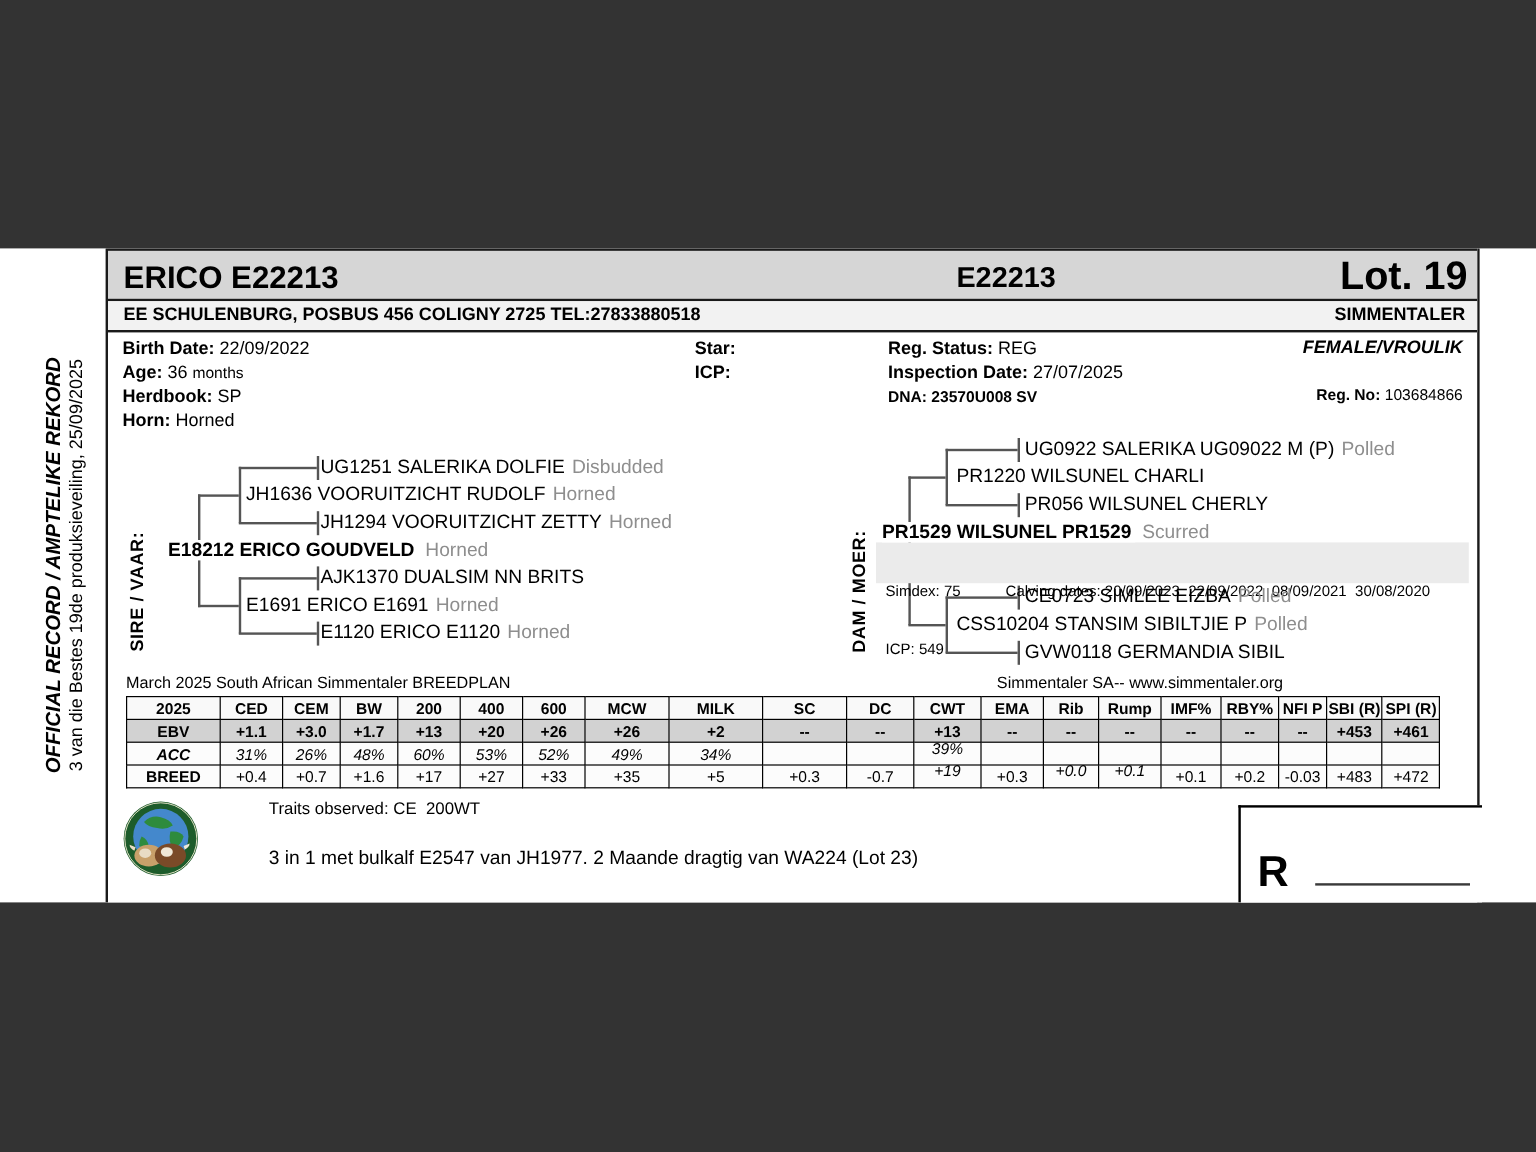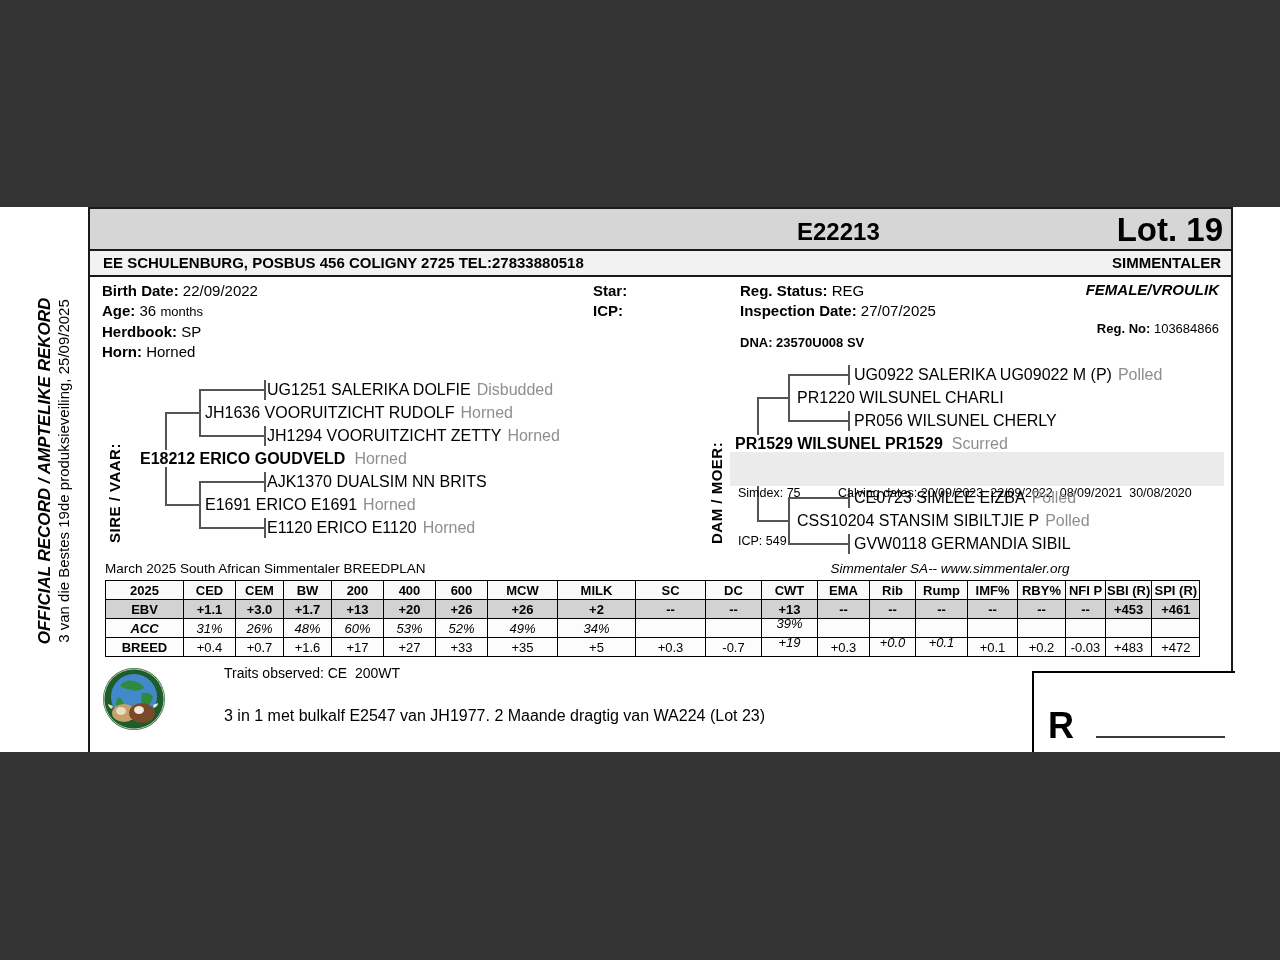--- a/index.html
+++ b/index.html
@@ -25,42 +25,42 @@
   #hdr .lot  { position:absolute; right:8px; top:2px; font-size:33px; font-weight:bold; }
 
   #sub { position:absolute; left:0; top:44px; width:100%; height:26px; background:#f2f2f2;
     border-bottom:2px solid #1a1a1a; }
   #sub .owner { position:absolute; left:13px; top:3px; font-size:15px; font-weight:bold; }
   #sub .breed { position:absolute; right:10px; top:3px; font-size:15px; font-weight:bold; }
 
   .info-col { position:absolute; font-size:15px; line-height:20px; white-space:nowrap; }
   .info-col b { font-weight:bold; }
   .small-unit { font-size:13px; }
-  #dna-line { font-size:13px; font-weight:bold;margin-top:12px; }
+  #dna-line { font-size:13px; font-weight:bold; }
   #sex { position:absolute; right:12px; top:74px; font-size:15px; font-weight:bold;font-style:italic; }
   #regno { position:absolute; right:12px; top:114px; font-size:13px; }
   #regno b { font-weight:bold;padding-left:36px; }
 
   
   .vlabel { position:absolute; font-size:15px; font-weight:bold; letter-spacing:0.5px;
     writing-mode:vertical-rl; transform:rotate(180deg); color:#000; }
   .tl { position:absolute; background:#555; z-index:1; }
   .ped-row { position:absolute; font-size:16px; white-space:nowrap; z-index:3; line-height:19px; }
   .ped-row .nm { color:#000; }
   .ped-row.bold .nm { font-weight:bold; background:#fff; padding-right:3px; }
   .ped-row .st { color:#8e8e8e; margin-left:6px; }
   #dam-bar { position:absolute; left:640px; top:245px; width:494px; height:34px; background:#ebebeb;
     z-index:2; font-size:12.5px; line-height:16px; }
   #dam-bar .c1 { position:absolute; left:8px; top:1px; white-space:pre; }
   #dam-bar .c2 { position:absolute; left:108px; top:1px; white-space:pre; }
 
   
   #cap-left { position:absolute; left:15px; top:354px; font-size:13.5px; }
   #cap-right { position:absolute; left:700px; top:354px; width:320px; text-align:center;
-    font-size:13.5px; font-style:italic; }
+    font-size:13.5px; }
   #bp-wrap { position:absolute; left:15px; top:373px; }
   table.bp { border-collapse:collapse; table-layout:fixed;padding-left:27px; }
   table.bp th, table.bp td { border:1px solid #000; text-align:center; padding:0 1px; height:19px;
     font-size:13px; overflow:visible; white-space:nowrap; }
   table.bp thead th { font-weight:bold; background:#f9f9f9; }
   tr.row-EBV td { background:#d2d2d2; font-weight:bold; }
   tr.row-ACC td { font-style:italic; background:#fcfcfc; }
   tr.row-BREED td { background:#fcfcfc; }
   td.rowlabel { font-weight:bold; font-style:normal; }
   tr.row-ACC td.rowlabel { font-style:italic; }
@@ -85,38 +85,39 @@
   <div id="band"></div>
 
   <div id="side-rot">
     <div class="l1">OFFICIAL RECORD / AMPTELIKE REKORD</div>
     <div class="l2">3 van die Bestes 19de produksieveiling, 25/09/2025</div>
   </div>
 
   <div id="doc">
 
     <div id="hdr">
+      <span class="name">ERICO E22213</span>
       <span class="tag">E22213</span>
       <span class="lot">Lot. 19</span>
     </div>
 
     <div id="sub">
       <span class="owner">EE SCHULENBURG, POSBUS 456 COLIGNY 2725 TEL:27833880518</span>
       <span class="breed">SIMMENTALER</span>
     </div>
 
     <div class="info-col" style="left:12px; top:74px;">
       <div><b>Birth Date:</b> <span>22/09/2022</span></div>
       <div><b>Age:</b> <span>36</span> <span class="small-unit">months</span></div>
       <div><b>Herdbook:</b> <span>SP</span></div>
       <div><b>Horn:</b> <span>Horned</span></div>
     </div>
 
 
-    <div class="info-col" style="left:503px; top:74px;">
+    <div class="info-col" style="left:489px; top:74px;">
       <div><b>Star:</b></div>
       <div><b>ICP:</b></div>
     </div>
 
     <div class="info-col" style="left:650px; top:74px;">
       <div><b>Reg. Status:</b> <span>REG</span></div>
       <div><b>Inspection Date:</b> <span>27/07/2025</span></div>
       <div id="dna-line">DNA: 23570U008 SV</div>
     </div>
 

